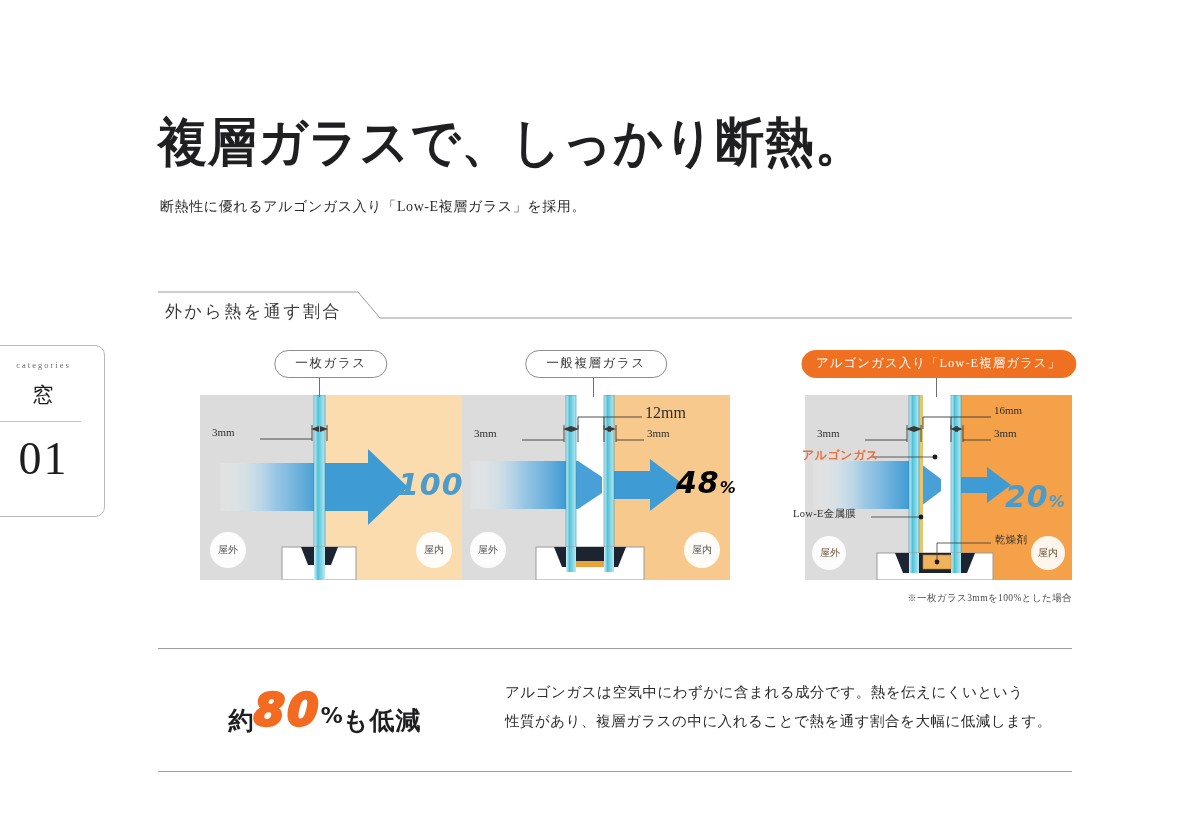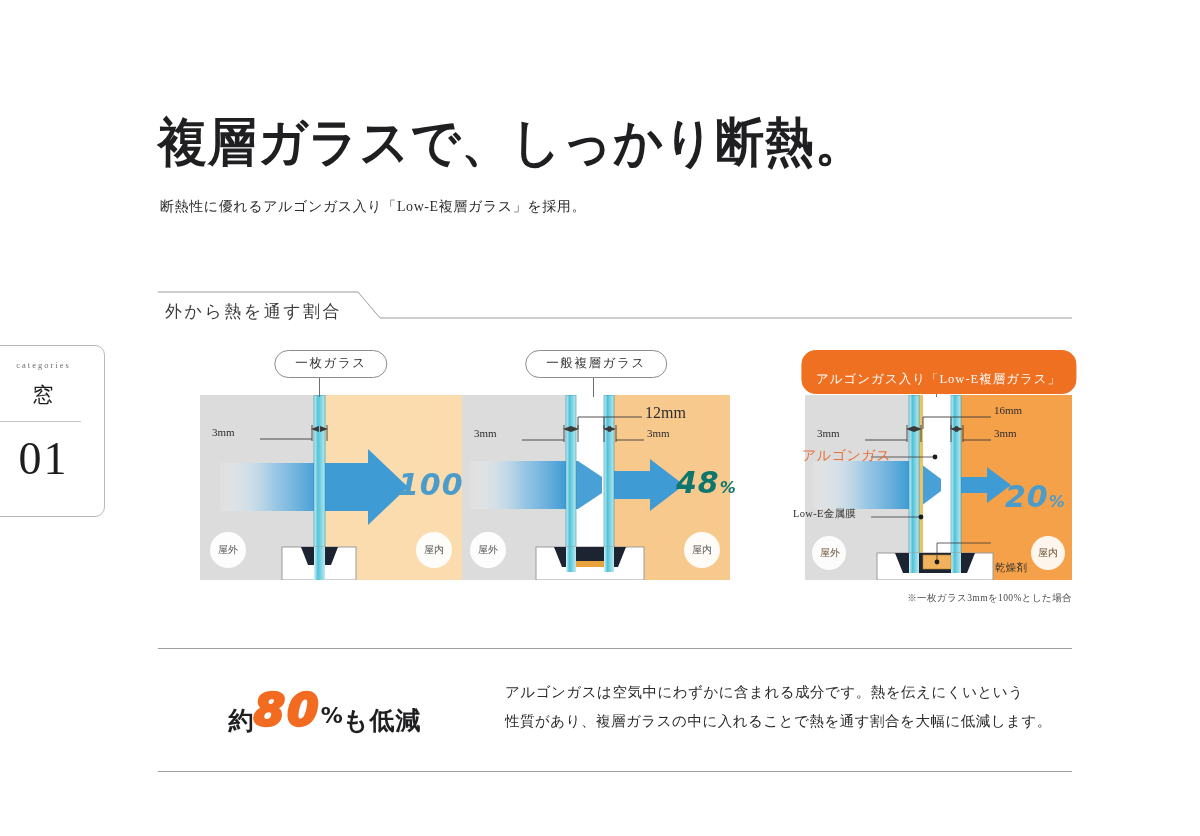--- a/index.html
+++ b/index.html
@@ -74,21 +74,21 @@
 
   .pill {
     position: absolute; top: 5px; left: 50%; transform: translateX(-50%);
     border: 1px solid #8c8c8c; border-radius: 14px;
     padding: 4px 20px 5px; background: #fff;
     font-size: 12.5px; letter-spacing: 1.6px; color: #333;
     white-space: nowrap; z-index: 4;
   }
   .pill.accent {
     background: #f07021; border-color: #f07021; color: #fff;
-    font-weight: 400; letter-spacing: 1px; padding: 20px 14px 5px;
+    font-weight: 400; letter-spacing: 1px; padding: 4px 14px 5px;
   }
   .pill-stem {
     position: absolute; top: 27px; width: 1px; height: 25px;
     background: #6f6f6f; z-index: 3;
   }
 
   .stage { position: absolute; left: 0; top: 50px; width: 100%; height: 185px; }
   .stage svg { display: block; }
 
   .footnote {
@@ -245,21 +245,21 @@
           <line x1="154" y1="30" x2="154" y2="47" stroke="#3a3a3a" stroke-width="0.9"></line>
           <line x1="154" y1="45" x2="182" y2="45" stroke="#3a3a3a" stroke-width="0.9"></line>
           <circle cx="26" cy="155" r="18" fill="#ffffff" opacity="0.93"></circle>
           <circle cx="240" cy="155" r="18" fill="#ffffff" opacity="0.93"></circle>
         </svg>
         <div style="position:absolute;left:12px;top:32px;font-size:11px;color:#2d2d2d;">3mm</div>
         <div style="position:absolute;left:183px;top:9px;font-size:16px;color:#2d2d2d;">12mm</div>
         <div style="position:absolute;left:185px;top:32px;font-size:11px;color:#2d2d2d;">3mm</div>
         <div style="position:absolute;left:14px;top:148px;width:24px;text-align:center;font-size:10px;color:#555;">屋外</div>
         <div style="position:absolute;left:228px;top:148px;width:24px;text-align:center;font-size:10px;color:#555;">屋内</div>
-        <div style="position:absolute;left:214px;top:70px;font-family:'DejaVu Sans',sans-serif;font-weight:700;font-style:italic;font-size:30px;color:#0f766e;letter-spacing:1px;text-align:center;"><span>48</span><span style="font-size:16px;">%</span></div>
+        <div style="position:absolute;left:214px;top:70px;font-family:'DejaVu Sans',sans-serif;font-weight:700;font-style:italic;font-size:30px;color:#000000;letter-spacing:1px;text-align:center;"><span>48</span><span style="font-size:16px;">%</span></div>
       </div>
     </div>
 
     <div class="panel p3">
       <div class="pill accent">アルゴンガス入り「Low-E複層ガラス」</div>
       <div class="pill-stem" style="left:131px;"></div>
       <div class="stage">
         <svg width="267" height="185" viewBox="0 0 267 185">
           <defs>
             <linearGradient id="band3" x1="0" y1="0" x2="1" y2="0">
@@ -313,23 +313,23 @@
           <line x1="66" y1="122" x2="116" y2="122" stroke="#3a3a3a" stroke-width="0.8"></line>
           <circle cx="116" cy="122" r="2.4" fill="#1b1b1b"></circle>
           <path d="M132 167 V148 H186" fill="none" stroke="#3a3a3a" stroke-width="0.8"></path>
           <circle cx="132" cy="167" r="2.4" fill="#1b1b1b"></circle>
           <circle cx="24" cy="158" r="17" fill="#ffffff" opacity="0.9"></circle>
           <circle cx="243" cy="158" r="17" fill="#ffffff" opacity="0.9"></circle>
         </svg>
         <div style="position:absolute;left:12px;top:32px;font-size:11px;color:#2d2d2d;">3mm</div>
         <div style="position:absolute;left:189px;top:9px;font-size:11px;color:#2d2d2d;">16mm</div>
         <div style="position:absolute;left:189px;top:32px;font-size:11px;color:#2d2d2d;">3mm</div>
-        <div style="position:absolute;left:-3px;top:52px;font-size:14px;color:#e8703a;letter-spacing:0.5px;">アルゴンガス</div>
+        <div style="position:absolute;left:-3px;top:52px;font-size:12px;color:#e8703a;letter-spacing:0.5px;font-weight:bold;">アルゴンガス</div>
         <div style="position:absolute;left:-12px;top:112px;font-size:10.5px;color:#2d2d2d;letter-spacing:0.3px;">Low-E金属膜</div>
-        <div style="position:absolute;left:190px;top:138px;font-size:10.5px;color:#2d2d2d;letter-spacing:0.3px;margin-top:28px;">乾燥剤</div>
+        <div style="position:absolute;left:190px;top:138px;font-size:10.5px;color:#2d2d2d;letter-spacing:0.3px;">乾燥剤</div>
         <div style="position:absolute;left:13px;top:151px;width:24px;text-align:center;font-size:10px;color:#6b5436;">屋外</div>
         <div style="position:absolute;left:231px;top:151px;width:24px;text-align:center;font-size:10px;color:#6b5436;">屋内</div>
         <div style="position:absolute;left:200px;top:70px;font-family:'DejaVu Sans',sans-serif;font-weight:700;font-style:italic;font-size:30px;color:#4c9ccb;letter-spacing:1px;margin-top:14px;"><span>20</span><span style="font-size:16px;">%</span></div>
       </div>
       <div class="footnote">※一枚ガラス3mmを100%とした場合</div>
     </div>
 
   </div>
 
   <div class="rule-top"></div>

